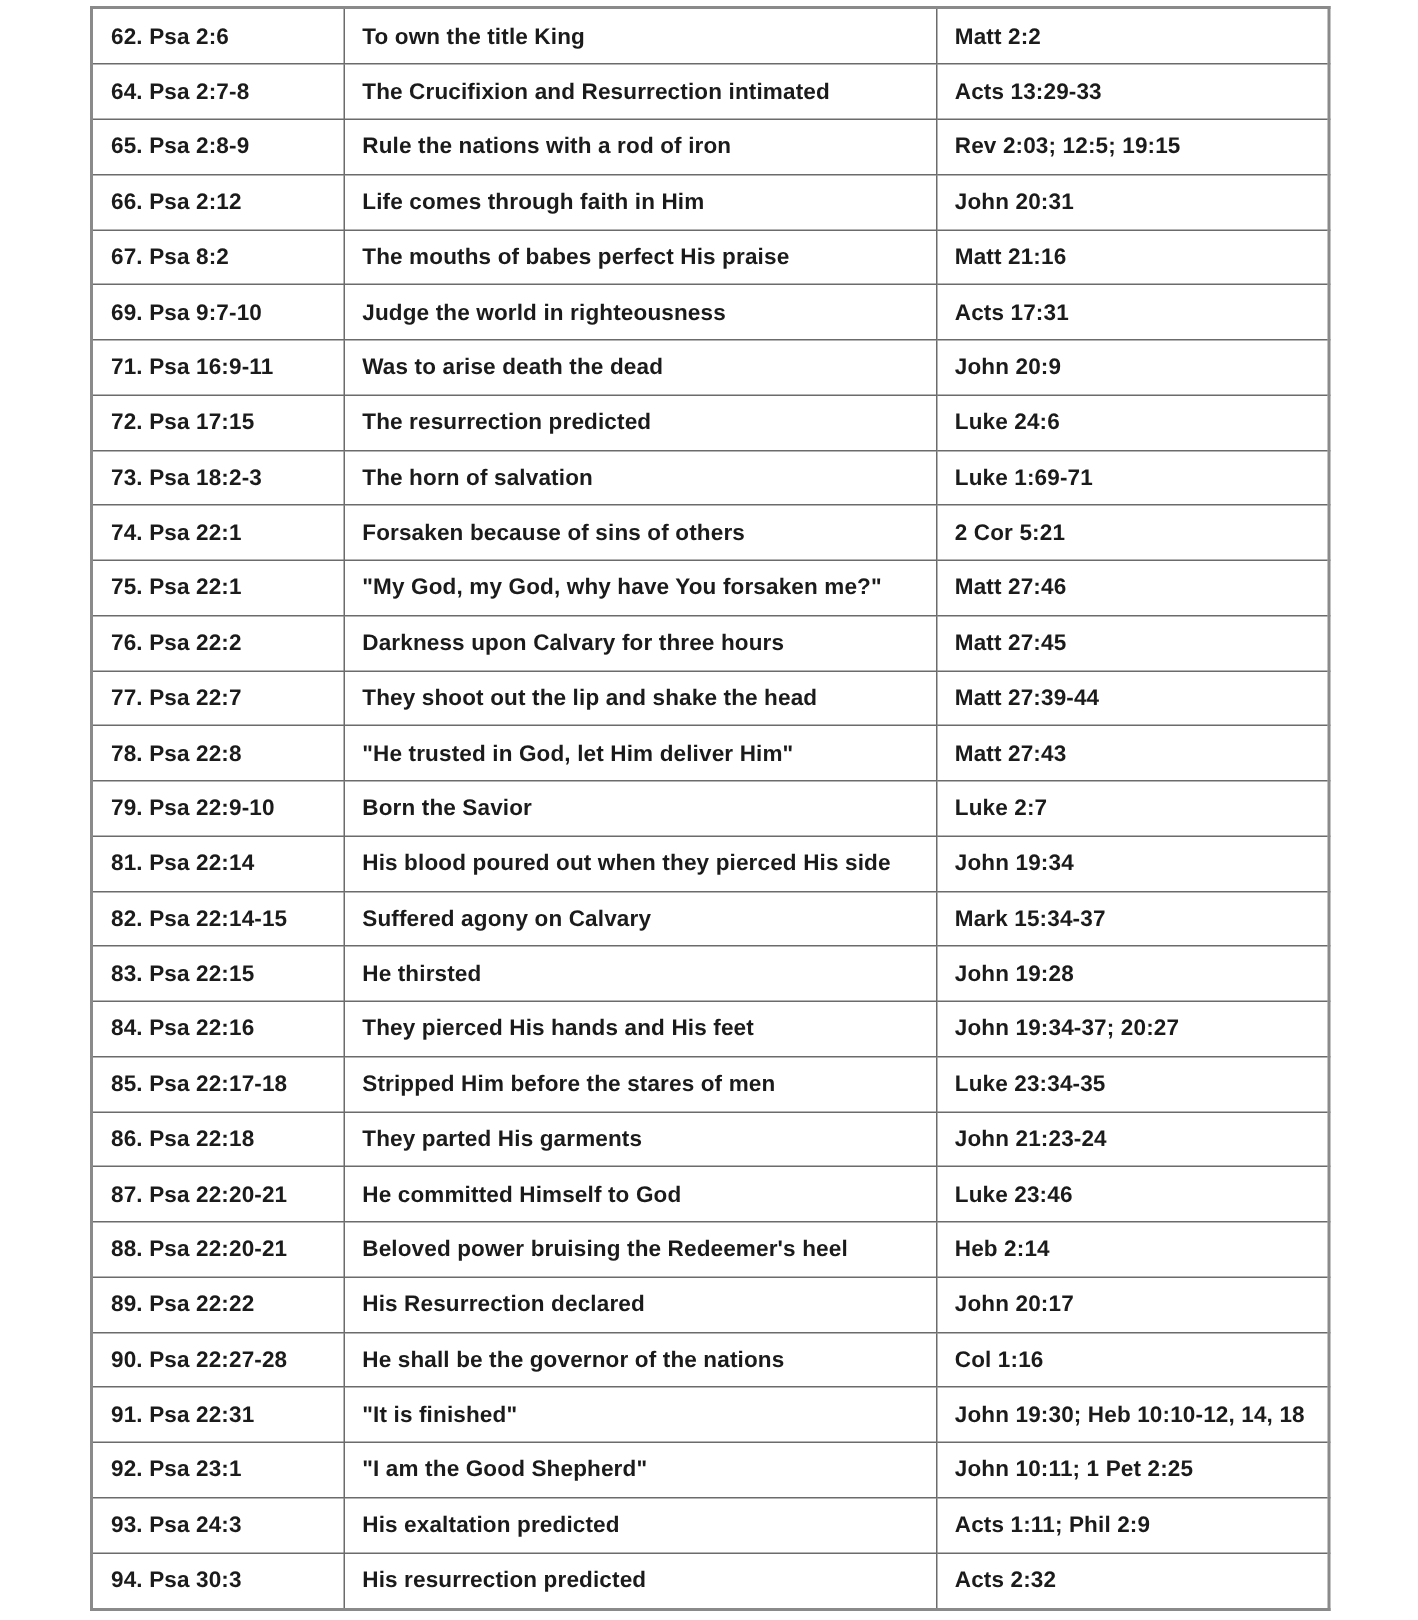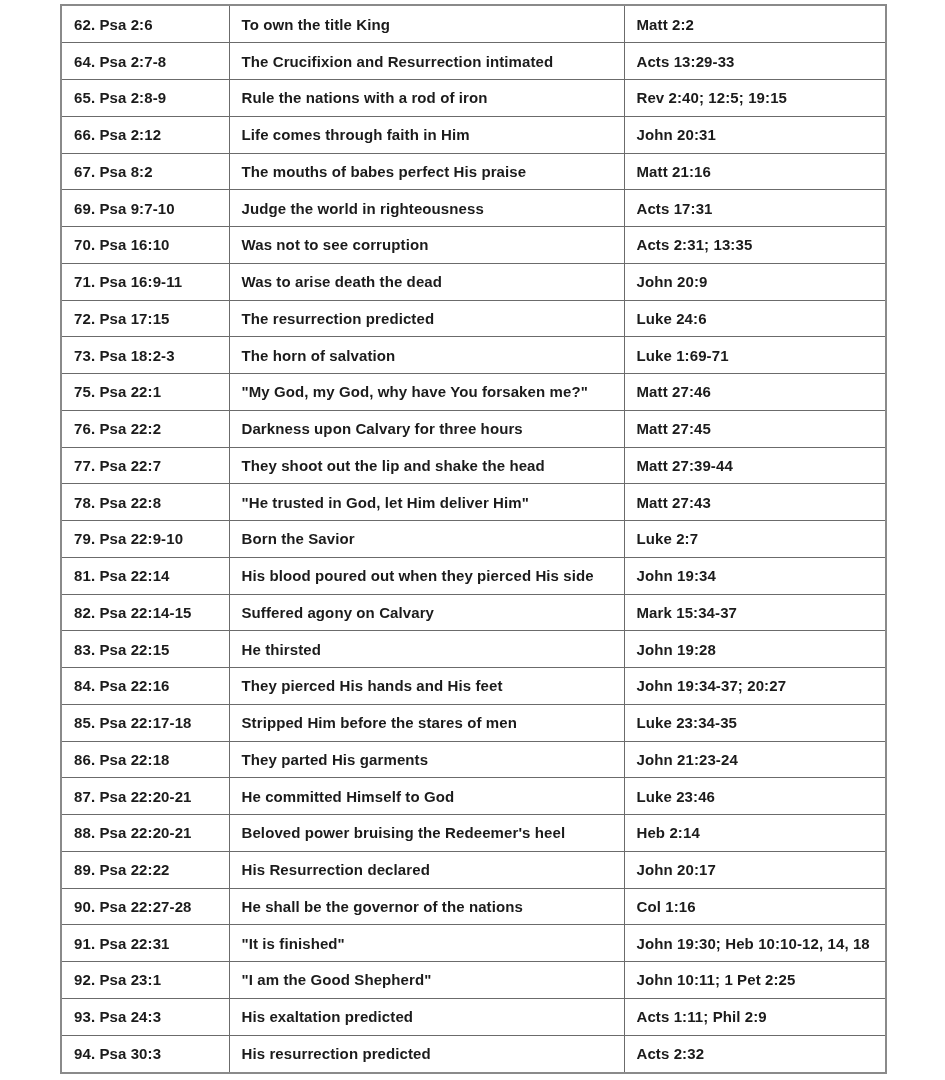--- a/index.html
+++ b/index.html
@@ -60,56 +60,56 @@
     <td>Matt 2:2</td>
   </tr>
         <tr>
     <td>64. Psa 2:7-8</td>
     <td>The Crucifixion and Resurrection intimated</td>
     <td>Acts 13:29-33</td>
   </tr>
         <tr>
     <td>65. Psa 2:8-9</td>
     <td>Rule the nations with a rod of iron</td>
-    <td>Rev 2:40; 12:5; 19:15</td>
+    <td>Rev 2:03; 12:5; 19:15</td>
   </tr>
         <tr>
     <td>66. Psa 2:12</td>
     <td>Life comes through faith in Him</td>
     <td>John 20:31</td>
   </tr>
         <tr>
     <td>67. Psa 8:2</td>
     <td>The mouths of babes perfect His praise</td>
     <td>Matt 21:16</td>
   </tr>
         <tr>
     <td>69. Psa 9:7-10</td>
     <td>Judge the world in righteousness</td>
     <td>Acts 17:31</td>
   </tr>
         <tr>
-    <td>70. Psa 16:10</td>
-    <td>Was not to see corruption</td>
-    <td>Acts 2:31; 13:35</td>
-  </tr>
-        <tr>
     <td>71. Psa 16:9-11</td>
     <td>Was to arise death the dead</td>
     <td>John 20:9</td>
   </tr>
         <tr>
     <td>72. Psa 17:15</td>
     <td>The resurrection predicted</td>
     <td>Luke 24:6</td>
   </tr>
         <tr>
     <td>73. Psa 18:2-3</td>
     <td>The horn of salvation</td>
     <td>Luke 1:69-71</td>
+  </tr>
+        <tr>
+    <td>74. Psa 22:1</td>
+    <td>Forsaken because of sins of others</td>
+    <td>2 Cor 5:21</td>
   </tr>
         <tr>
     <td>75. Psa 22:1</td>
     <td>"My God, my God, why have You forsaken me?"</td>
     <td>Matt 27:46</td>
   </tr>
         <tr>
     <td>76. Psa 22:2</td>
     <td>Darkness upon Calvary for three hours</td>
     <td>Matt 27:45</td>

